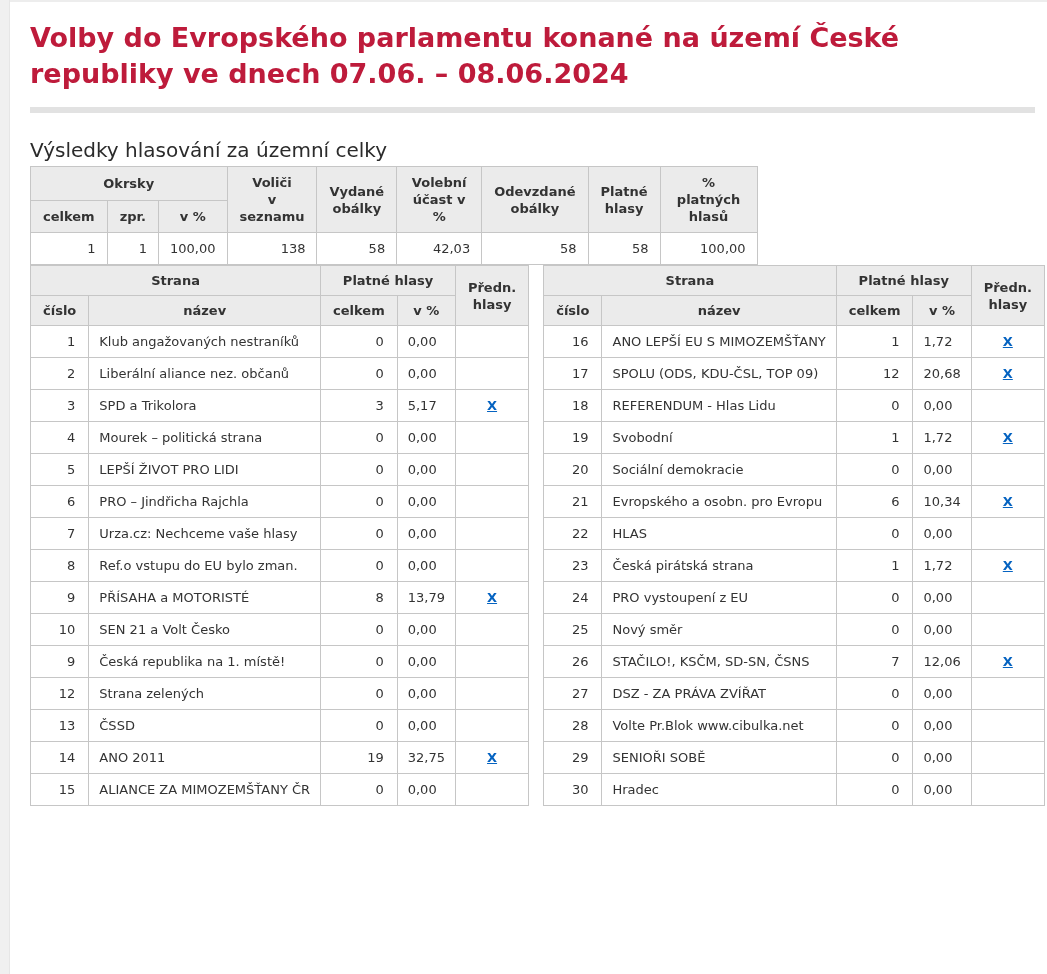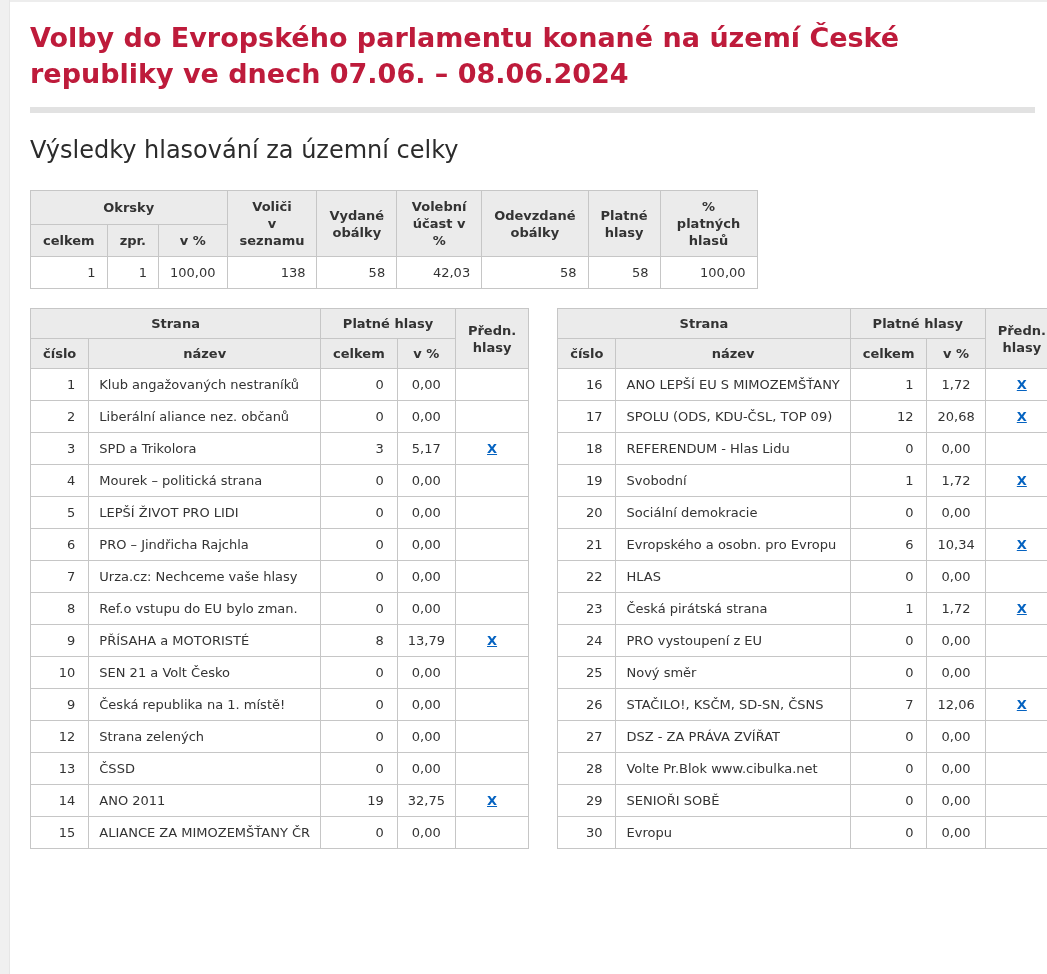--- a/index.html
+++ b/index.html
@@ -32,21 +32,21 @@
     font-weight: bold;
     color: #be1b3b;
   }
   .title-divider {
     margin-top: 15px;
     height: 6px;
     background: #e2e2e2;
   }
   h2.section-heading {
     margin: 25px 0 0 0;
-    font-size: 24px;
+    font-size: 20px;
     line-height: 24px;
     font-weight: normal;
     color: #2b2b2b;
   }
   p.region-line {
     margin: 28px 0 0 0;
     font-size: 15px;
     color: #333;
   }
 
@@ -61,30 +61,30 @@
   .data-table th {
     background: #ebebeb;
     font-weight: bold;
     color: #333;
     text-align: center;
     padding: 7px 12px;
   }
   .data-table th.multiline { white-space: pre-line; line-height: 17px; }
   .data-table td { background: #ffffff; padding: 8px 10px; }
 
-  .summary-table { margin-top: 28px; }
+  .summary-table { margin-top: 4px; }
   .summary-table td.value { text-align: right; padding: 8px 11px; }
   .summary-table th.group { padding: 8px 4px; }
 
-  .party-wrap { display: flex; gap: 28px; margin-top: 19px; }
+  .party-wrap { display: flex; gap: 14px; }
   .party-table td { height: 32px; padding: 6px 10px; }
   .party-table td.c-num  { text-align: right; padding-right: 13px; }
   .party-table td.c-name { text-align: left;  }
   .party-table td.c-total{ text-align: right; padding-right: 13px; }
-  .party-table td.c-pct  { text-align: center; padding-right: 10px; }
+  .party-table td.c-pct  { text-align: left; padding-right: 10px; }
   .party-table td.c-pref { text-align: center; }
   .party-table a {
     color: #0563c1;
     font-weight: bold;
     text-decoration: underline;
   }
 </style>
 </head>
 <body>
 
@@ -398,21 +398,21 @@
           </tr>
           <tr>
             <td class="c-num">29</td>
             <td class="c-name">SENIOŘI SOBĚ</td>
             <td class="c-total">0</td>
             <td class="c-pct">0,00</td>
             <td class="c-pref"></td>
           </tr>
           <tr>
             <td class="c-num">30</td>
-            <td class="c-name">Evropu</td>
+            <td class="c-name">Hradec</td>
             <td class="c-total">0</td>
             <td class="c-pct">0,00</td>
             <td class="c-pref"></td>
           </tr>
         </tbody>
     </table>
 
   </div>
 </div>
 

